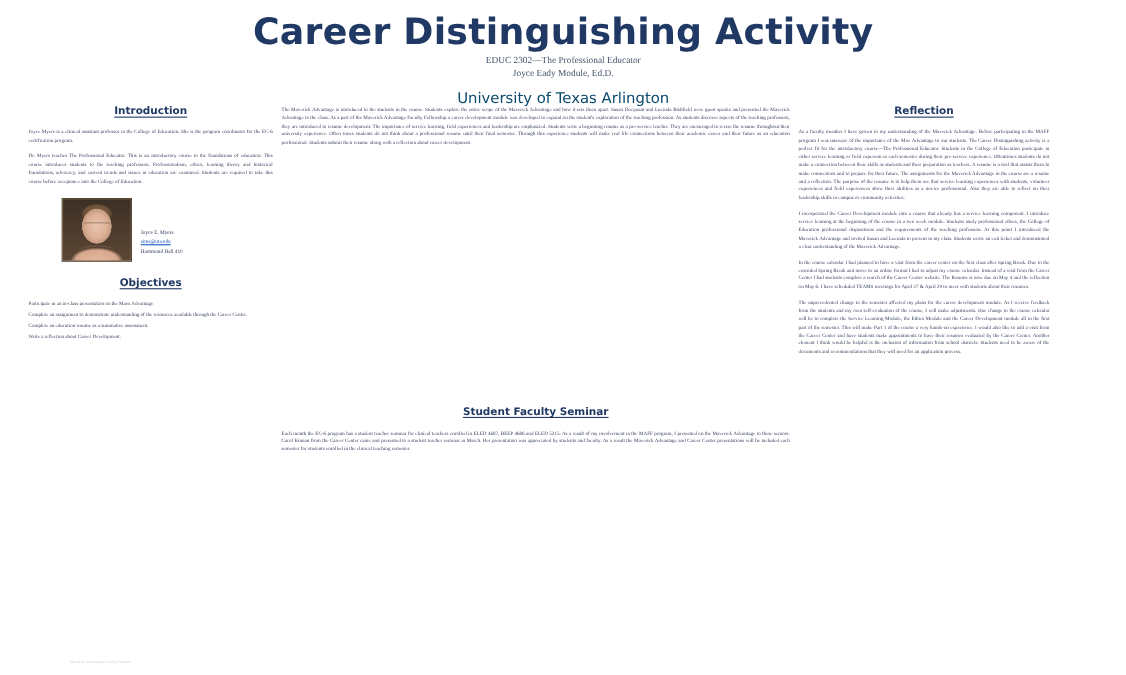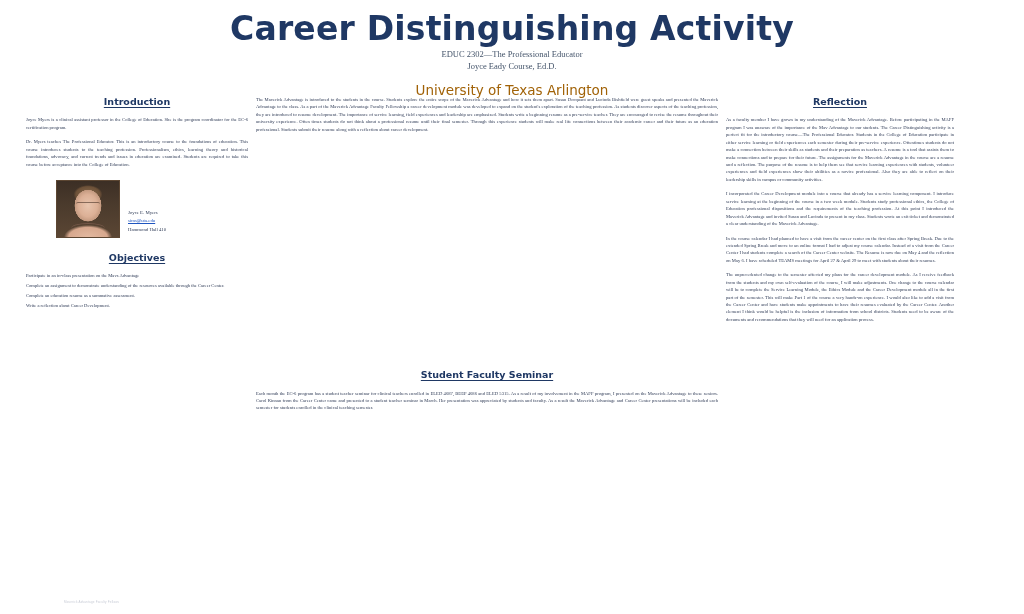--- a/index.html
+++ b/index.html
@@ -40,21 +40,21 @@
   .poster-subtitle {
     font-family: Liberation Serif, serif;
     font-size: 8.5px;
     color: #44546a;
     margin-top: 0;
     line-height: 1.45;
   }
   .poster-institution {
     font-family: "DejaVu Sans", sans-serif;
     font-size: 13.5px;
-    color: #a16207;
+    color: #0c4a6e;
     margin-top: 9px;
     line-height: 1.2;
   }
 
   
   .columns {
     position: absolute;
     top: 96px;
     left: 0;
     width: 980px;
@@ -183,21 +183,21 @@
 </style>
 </head>
 <body>
 
 <div class="poster">
 
   <div class="poster-header">
     <h1 class="poster-title">Career Distinguishing Activity</h1>
     <div class="poster-subtitle">
       <div>EDUC 2302—The Professional Educator</div>
-      <div>Joyce Eady Course, Ed.D.</div>
+      <div>Joyce Eady Module, Ed.D.</div>
     </div>
     <div class="poster-institution">University of Texas Arlington</div>
   </div>
 
   <div class="columns">
 
     <div class="col col-left">
 
       <div class="section">
         <h2 class="section-head">Introduction</h2>

